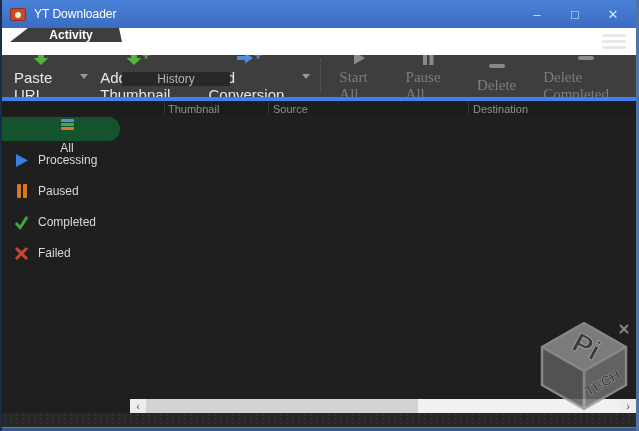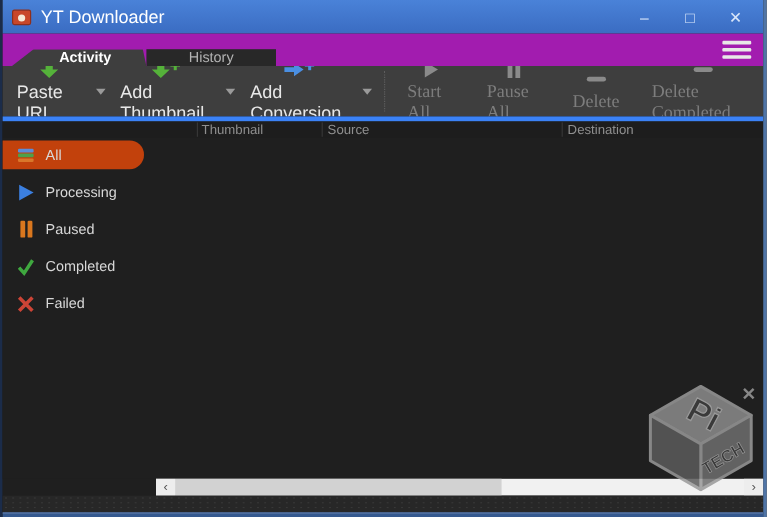--- a/index.html
+++ b/index.html
@@ -18,38 +18,38 @@
     background:linear-gradient(#4a82d8,#3a6cc2);
   }
   .app-icon {
     width:16px; height:13px; border-radius:2px; position:relative;
     background:#c9472b; border:1px solid #8f2f1c; flex:0 0 auto;
   }
   .app-icon::after {
     content:""; position:absolute; left:4px; top:3px; width:6px; height:6px;
     border-radius:50%; background:#f5e9d8;
   }
-  .titlebar-title { color:#ffffff; font-size:15px; margin-left:8px; }
+  .titlebar-title { color:#ffffff; font-size:12px; margin-left:8px; }
   .win-controls { margin-left:auto; display:flex; align-items:center; gap:8px; }
   .win-btn {
     width:30px; height:22px; display:flex; align-items:center; justify-content:center;
     color:#d9e6f9; font-size:13px; cursor:default;
   }
 
   
-  .tabbar { position:relative; height:27px; background:#a21caf; display:flex; align-items:flex-end; }
+  .tabbar { position:relative; height:27px; background:#ffffff; display:flex; align-items:flex-start; }
   .tab {
     font-size:12px; display:flex; align-items:center; justify-content:center;
   }
   .tab-active {
     width:112px; margin-left:8px; background:#3e3e3e; color:#ffffff; font-weight:bold;
     clip-path:polygon(18px 0, calc(100% - 3px) 0, 100% 100%, 0 100%);
     padding-left:10px;
   }
-  .tab-inactive { width:108px; background:#282828; color:#b3b3b3; }
+  .tab-inactive { width:108px; background:#282828; color:#b3b3b3;margin-top:44px; }
   .menu-icon { position:absolute; right:10px; top:6px; width:24px; cursor:default; }
   .menu-icon span { display:block; height:3px; background:#e8e8e8; margin-bottom:3px; border-radius:1px; }
 
   
   .toolbar {
     height:42px; background:#3e3e3e; display:flex; align-items:center; padding-left:4px;
   }
   .tgroup { display:flex; align-items:flex-start; }
   .tbtn {
     display:flex; flex-direction:column; align-items:center; justify-content:center;
@@ -78,21 +78,21 @@
   .sep1 { left:162px; } .sep2 { left:266px; } .sep3 { left:466px; }
 
   
   .main { position:relative; height:284px; background:#1f1f1f; }
   .sidebar { position:absolute; left:0; top:2px; width:130px; }
   .side-item {
     height:24px; margin-bottom:7px; display:flex; align-items:center; gap:9px;
     padding-left:12px; color:#d8d8d8; font-size:12px; cursor:default;
   }
   .side-item.selected {
-    width:118px; background:#c2410c; border-radius:0 13px 13px 0;
+    width:118px; background:#14532d; border-radius:0 13px 13px 0;flex-direction:column;
   }
   .sicon { width:15px; height:15px; display:flex; align-items:center; justify-content:center; flex:0 0 auto; }
   .all-icon { flex-direction:column; justify-content:center; gap:1px; }
   .all-icon i { display:block; width:13px; height:3px; border-radius:1px; }
   .all-icon i:nth-child(1){ background:#5b8dd9; }
   .all-icon i:nth-child(2){ background:#4ea04a; }
   .all-icon i:nth-child(3){ background:#d9772a; }
   .pause-icon i { display:inline-block; width:4px; height:14px; background:#d9771e; margin:0 1px; border-radius:1px; }
 
   

